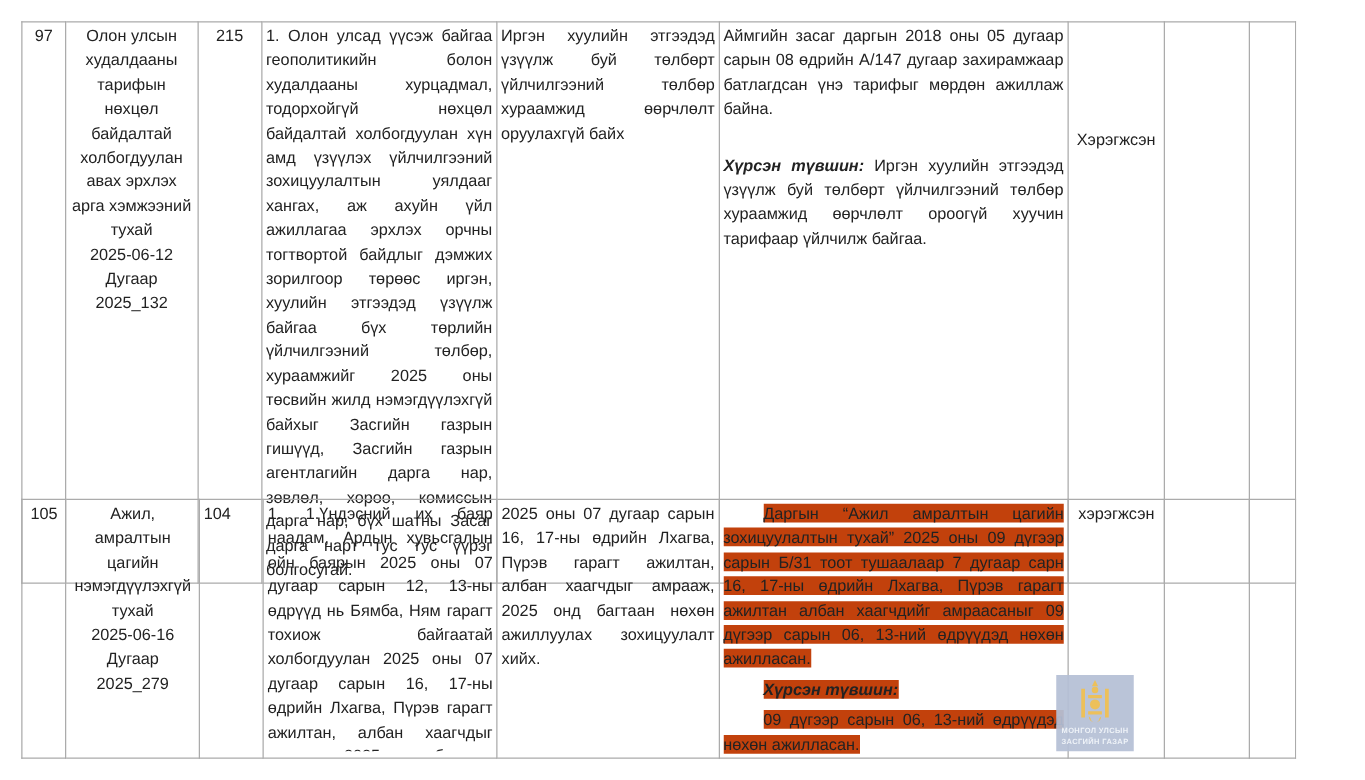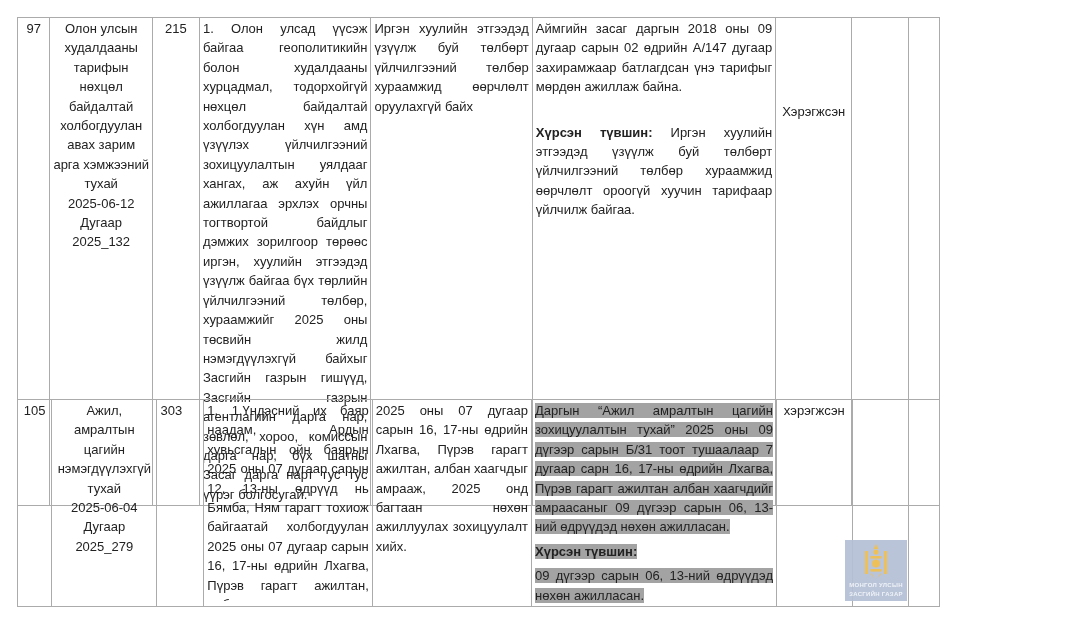--- a/index.html
+++ b/index.html
@@ -1,17 +1,17 @@
 <!DOCTYPE html>
 <html><head>
 <meta charset="utf-8">
 <style>
   html,body { margin:0; padding:0; background:#ffffff; }
   .page {
-    position:relative; width:940px; height:624px; background:#ffffff;
+    position:relative; width:1037px; height:624px; background:#ffffff;
     font-family:"Liberation Sans","DejaVu Sans",sans-serif; color:#222222;
     overflow:hidden;
   }
   table.tbl {
     position:absolute; left:17px; border-collapse:collapse; table-layout:fixed;
   }
   table.tbl td {
     border:1px solid #ababab; vertical-align:top;
     padding:1px 3px; font-size:13px; line-height:19.4px; color:#222222;
     word-wrap:break-word;
@@ -20,22 +20,22 @@
   #tbl-row1 tr { height:375px; }
   #tbl-row2 { top:399px;padding-left:40px; }
   #tbl-row2 tr { height:206px; }
   td.c-center { text-align:center; }
   td.v-mid { vertical-align:middle; }
   td.just { text-align:justify; }
   .clip { max-height:200px; overflow:hidden; }
   .status-top { padding-top:84px !important; }
   .p-gap { margin-top:26px; }
   .p-gap-sm { margin-top:5px; }
-  .bold { font-weight:bold; }
-  .hl { background:#a3a3a3; }
+  .bold { font-weight:bold;font-style:italic; }
+  .hl { background:#c2410c;margin-left:32px; }
   .title-block div { text-align:center; }
   .logo {
     position:absolute; left:845px; top:540px; width:62px; height:61px;
     background:#b5c0d6; opacity:0.93;
     display:flex; flex-direction:column; align-items:center; justify-content:flex-start;
     z-index:5;
   }
   .logo-emblem { margin-top:4px; height:36px; display:flex; align-items:center; }
   .logo-text {
     margin-top:2px; font-size:6px; line-height:7px; letter-spacing:0.3px;
@@ -59,37 +59,37 @@
         <col style="width:73px">
         <col style="width:39px">
     </colgroup>
     <tbody>
         <tr>
       <td class="c-center v-mid">
         <span>97</span>
       </td>
       <td class="c-center v-mid">
         <div class="title-block">
-          <div>Олон улсын худалдааны тарифын нөхцөл байдалтай холбогдуулан авах зарим арга хэмжээний тухай</div>
+          <div>Олон улсын худалдааны тарифын нөхцөл байдалтай холбогдуулан авах эрхлэх арга хэмжээний тухай</div>
           <div>2025-06-12</div>
           <div>Дугаар</div>
           <div>2025_132</div>
         </div>
       </td>
       <td class="c-center">
         <span>215</span>
       </td>
       <td class="just">
         <div>1. Олон улсад үүсэж байгаа геополитикийн болон худалдааны хурцадмал, тодорхойгүй нөхцөл байдалтай холбогдуулан хүн амд үзүүлэх үйлчилгээний зохицуулалтын уялдааг хангах, аж ахуйн үйл ажиллагаа эрхлэх орчны тогтвортой байдлыг дэмжих зорилгоор төрөөс иргэн, хуулийн этгээдэд үзүүлж байгаа бүх төрлийн үйлчилгээний төлбөр, хураамжийг 2025 оны төсвийн жилд нэмэгдүүлэхгүй байхыг Засгийн газрын гишүүд, Засгийн газрын агентлагийн дарга нар, зөвлөл, хороо, комиссын дарга нар, бүх шатны Засаг дарга нарт тус тус үүрэг болгосугай.</div>
       </td>
       <td class="just">
         <div>Иргэн хуулийн этгээдэд үзүүлж буй төлбөрт үйлчилгээний төлбөр хураамжид өөрчлөлт оруулахгүй байх</div>
       </td>
       <td class="just">
-        <div>Аймгийн засаг даргын 2018 оны 09 дугаар сарын 02 өдрийн А/147 дугаар захирамжаар батлагдсан үнэ тарифыг мөрдөн ажиллаж байна.</div>
+        <div>Аймгийн засаг даргын 2018 оны 05 дугаар сарын 08 өдрийн А/147 дугаар захирамжаар батлагдсан үнэ тарифыг мөрдөн ажиллаж байна.</div>
         <div class="p-gap"><span class="bold">Хүрсэн түвшин:</span> <span>Иргэн хуулийн этгээдэд үзүүлж буй төлбөрт үйлчилгээний төлбөр хураамжид өөрчлөлт ороогүй хуучин тарифаар үйлчилж байгаа.</span></div>
       </td>
       <td class="c-center status-top">
         <span>Хэрэгжсэн</span>
       </td>
       <td></td>
       <td></td>
     </tr>
   </tbody>
     </table>
@@ -107,27 +107,27 @@
         <col style="width:39px">
     </colgroup>
     <tbody>
         <tr>
       <td class="c-center v-mid">
         <span>105</span>
       </td>
       <td class="c-center v-mid">
         <div class="title-block">
           <div>Ажил, амралтын цагийн нэмэгдүүлэхгүй тухай</div>
-          <div>2025-06-04</div>
+          <div>2025-06-16</div>
           <div>Дугаар</div>
           <div>2025_279</div>
         </div>
       </td>
       <td class="v-mid">
-        <span>303</span>
+        <span>104</span>
       </td>
       <td class="just">
         <div class="clip">1. 1.Үндэсний их баяр наадам, Ардын хувьсгалын ойн баярын 2025 оны 07 дугаар сарын 12, 13-ны өдрүүд нь Бямба, Ням гарагт тохиож байгаатай холбогдуулан 2025 оны 07 дугаар сарын 16, 17-ны өдрийн Лхагва, Пүрэв гарагт ажилтан, албан хаагчдыг амрааж, 2025 онд багтаан нөхөн ажиллуулах зохицуулалт хийхийг Засгийн газрын гишүүд, бүх шатны Засаг дарга, төрийн болон</div>
       </td>
       <td class="just">
         <div>2025 оны 07 дугаар сарын 16, 17-ны өдрийн Лхагва, Пүрэв гарагт ажилтан, албан хаагчдыг амрааж, 2025 онд багтаан нөхөн ажиллуулах зохицуулалт хийх.</div>
       </td>
       <td class="just">
         <div><span class="hl">Даргын “Ажил амралтын цагийн зохицуулалтын тухай” 2025 оны 09 дүгээр сарын Б/31 тоот тушаалаар 7 дугаар сарн 16, 17-ны өдрийн Лхагва, Пүрэв гарагт ажилтан албан хаагчдийг амраасаныг 09 дүгээр сарын 06, 13-ний өдрүүдэд нөхөн ажилласан.</span></div>
         <div class="p-gap-sm"><span class="bold hl">Хүрсэн түвшин:</span></div>

